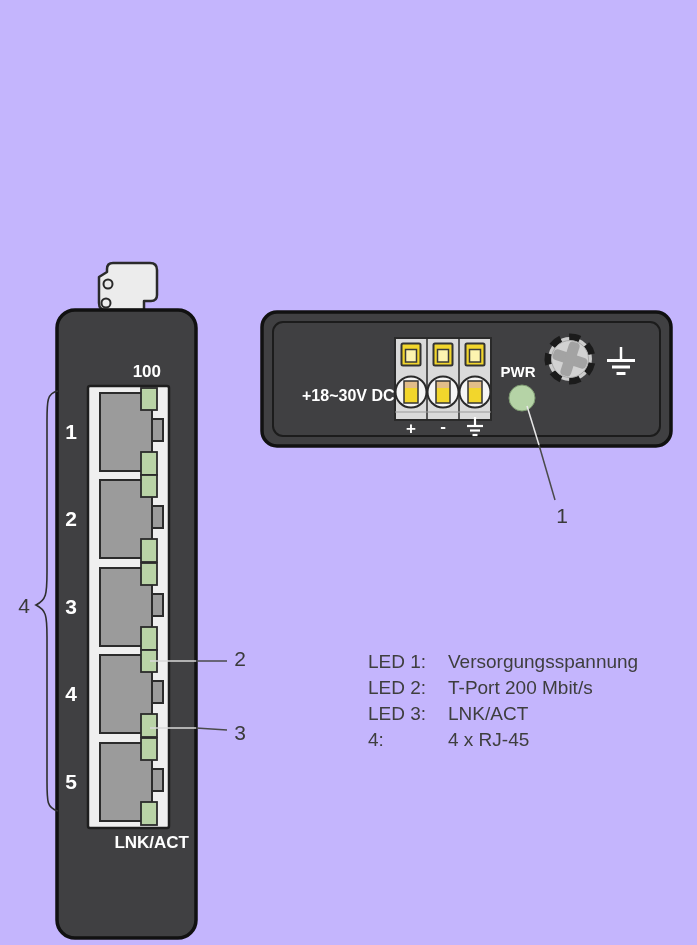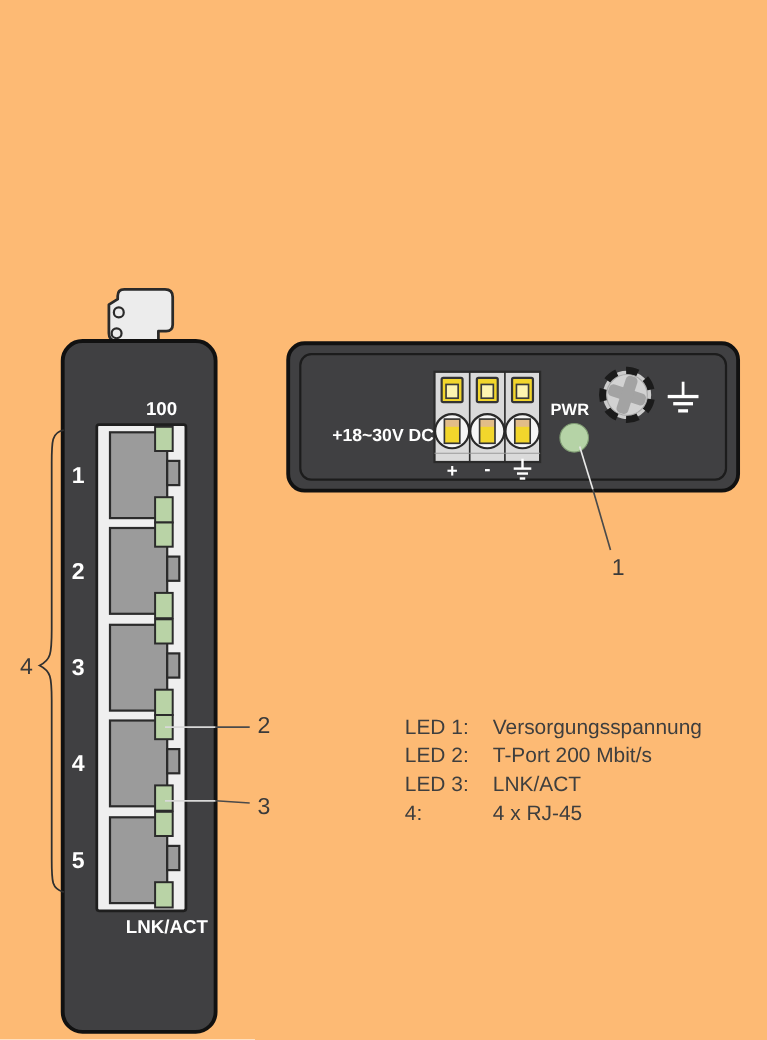--- a/index.html
+++ b/index.html
@@ -1,19 +1,19 @@
 <!DOCTYPE html>
 <html><head>
 <meta charset="utf-8">
 <style>
   html,body{margin:0;padding:0;background:#ffffff;}
   .canvas{
     position:relative;
     width:697px;height:945px;
-    background:#fdba74;
+    background:#c4b5fd;
     font-family:"Liberation Sans",sans-serif;
     overflow:hidden;
   }
   svg{position:absolute;left:0;top:0;}
   svg text{font-family:"Liberation Sans",sans-serif;}
   .devlabel{fill:#ffffff;font-weight:bold;}
   .callout-num{fill:#3a3a3a;font-size:21px;}
   .legend{
     position:absolute;left:368px;top:649px;width:335px;
     color:#3e3e3e;font-size:19px;line-height:26px;

